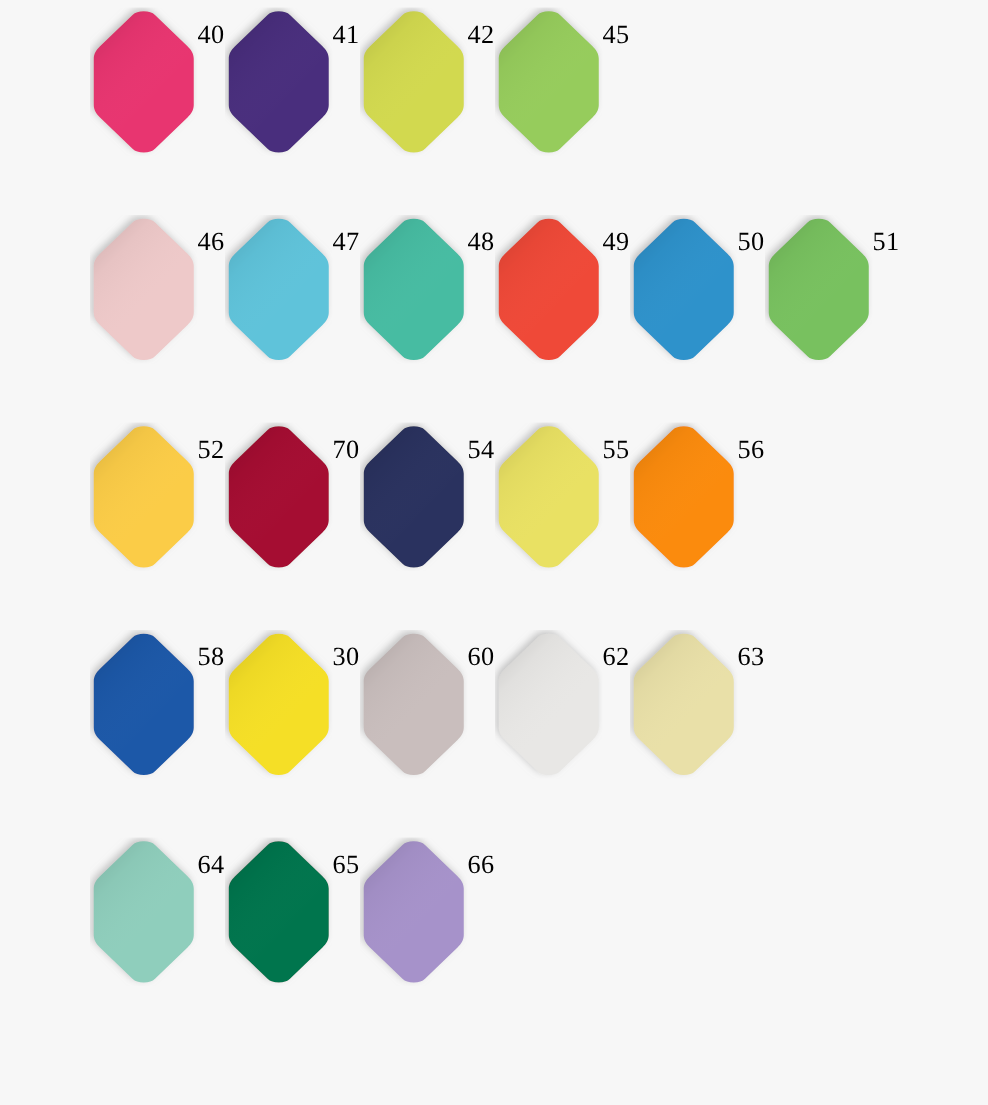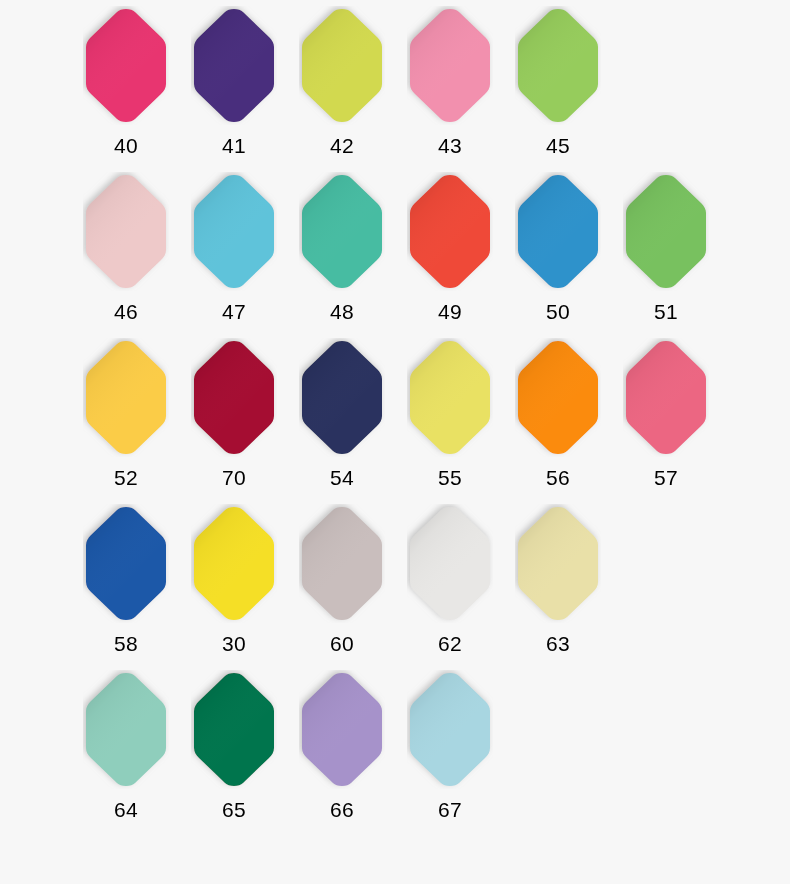--- a/index.html
+++ b/index.html
@@ -26,23 +26,23 @@
     justify-content: flex-start;
     align-items: flex-start;
     height: 166px;
     padding-left: 72px;
     box-sizing: border-box;
   }
 
   .swatch-cell {
     width: 108px;
     display: flex;
-    flex-direction: column;
-    align-items: center;
+    flex-direction: row;
     flex: 0 0 108px;
+    font-family: Liberation Serif, serif;
   }
 
   .hex-wrap {
     position: relative;
     width: 86px;
     height: 119px;
     display: block;
   }
 
   .hex-wrap svg {
@@ -119,39 +119,20 @@
             <path d="M43 3 C47 3 50 4 52 6 L78 31 C81 34 83 37 83 41 L83 78 C83 82 81 85 78 88 L52 113 C50 115 47 116 43 116 C39 116 36 115 34 113 L8 88 C5 85 3 82 3 78 L3 41 C3 37 5 34 8 31 L34 6 C36 4 39 3 43 3 Z" fill="#d2d94f" filter="url(#shg2)"></path>
             <path d="M43 3 C47 3 50 4 52 6 L78 31 C81 34 83 37 83 41 L83 78 C83 82 81 85 78 88 L52 113 C50 115 47 116 43 116 C39 116 36 115 34 113 L8 88 C5 85 3 82 3 78 L3 41 C3 37 5 34 8 31 L34 6 C36 4 39 3 43 3 Z" fill="url(#lgg2)"></path>
           </svg>
         </div>
         <div class="swatch-label">42</div>
       </div>
       <div class="swatch-cell">
         <div class="hex-wrap">
           <svg viewBox="0 0 86 119">
             <defs>
-              <filter id="shg3" x="-30%" y="-30%" width="160%" height="160%">
-                <feDropShadow dx="-2" dy="-2" stdDeviation="3" flood-color="#9a9a9a" flood-opacity="0.55"></feDropShadow>
-              </filter>
-              <linearGradient id="lgg3" x1="0" y1="0" x2="0.75" y2="1">
-                <stop offset="0%" stop-color="#000000" stop-opacity="0.14"></stop>
-                <stop offset="28%" stop-color="#000000" stop-opacity="0.03"></stop>
-                <stop offset="70%" stop-color="#ffffff" stop-opacity="0.0"></stop>
-              </linearGradient>
-            </defs>
-            <path d="M43 3 C47 3 50 4 52 6 L78 31 C81 34 83 37 83 41 L83 78 C83 82 81 85 78 88 L52 113 C50 115 47 116 43 116 C39 116 36 115 34 113 L8 88 C5 85 3 82 3 78 L3 41 C3 37 5 34 8 31 L34 6 C36 4 39 3 43 3 Z" fill="#f290ae" filter="url(#shg3)"></path>
-            <path d="M43 3 C47 3 50 4 52 6 L78 31 C81 34 83 37 83 41 L83 78 C83 82 81 85 78 88 L52 113 C50 115 47 116 43 116 C39 116 36 115 34 113 L8 88 C5 85 3 82 3 78 L3 41 C3 37 5 34 8 31 L34 6 C36 4 39 3 43 3 Z" fill="url(#lgg3)"></path>
-          </svg>
-        </div>
-        <div class="swatch-label">43</div>
-      </div>
-      <div class="swatch-cell">
-        <div class="hex-wrap">
-          <svg viewBox="0 0 86 119">
-            <defs>
               <filter id="shg5" x="-30%" y="-30%" width="160%" height="160%">
                 <feDropShadow dx="-2" dy="-2" stdDeviation="3" flood-color="#9a9a9a" flood-opacity="0.55"></feDropShadow>
               </filter>
               <linearGradient id="lgg5" x1="0" y1="0" x2="0.75" y2="1">
                 <stop offset="0%" stop-color="#000000" stop-opacity="0.14"></stop>
                 <stop offset="28%" stop-color="#000000" stop-opacity="0.03"></stop>
                 <stop offset="70%" stop-color="#ffffff" stop-opacity="0.0"></stop>
               </linearGradient>
             </defs>
             <path d="M43 3 C47 3 50 4 52 6 L78 31 C81 34 83 37 83 41 L83 78 C83 82 81 85 78 88 L52 113 C50 115 47 116 43 116 C39 116 36 115 34 113 L8 88 C5 85 3 82 3 78 L3 41 C3 37 5 34 8 31 L34 6 C36 4 39 3 43 3 Z" fill="#96cc5c" filter="url(#shg5)"></path>
@@ -366,39 +347,20 @@
                 <stop offset="28%" stop-color="#000000" stop-opacity="0.03"></stop>
                 <stop offset="70%" stop-color="#ffffff" stop-opacity="0.0"></stop>
               </linearGradient>
             </defs>
             <path d="M43 3 C47 3 50 4 52 6 L78 31 C81 34 83 37 83 41 L83 78 C83 82 81 85 78 88 L52 113 C50 115 47 116 43 116 C39 116 36 115 34 113 L8 88 C5 85 3 82 3 78 L3 41 C3 37 5 34 8 31 L34 6 C36 4 39 3 43 3 Z" fill="#fb8b0b" filter="url(#shg16)"></path>
             <path d="M43 3 C47 3 50 4 52 6 L78 31 C81 34 83 37 83 41 L83 78 C83 82 81 85 78 88 L52 113 C50 115 47 116 43 116 C39 116 36 115 34 113 L8 88 C5 85 3 82 3 78 L3 41 C3 37 5 34 8 31 L34 6 C36 4 39 3 43 3 Z" fill="url(#lgg16)"></path>
           </svg>
         </div>
         <div class="swatch-label">56</div>
       </div>
-      <div class="swatch-cell">
-        <div class="hex-wrap">
-          <svg viewBox="0 0 86 119">
-            <defs>
-              <filter id="shg17" x="-30%" y="-30%" width="160%" height="160%">
-                <feDropShadow dx="-2" dy="-2" stdDeviation="3" flood-color="#9a9a9a" flood-opacity="0.55"></feDropShadow>
-              </filter>
-              <linearGradient id="lgg17" x1="0" y1="0" x2="0.75" y2="1">
-                <stop offset="0%" stop-color="#000000" stop-opacity="0.14"></stop>
-                <stop offset="28%" stop-color="#000000" stop-opacity="0.03"></stop>
-                <stop offset="70%" stop-color="#ffffff" stop-opacity="0.0"></stop>
-              </linearGradient>
-            </defs>
-            <path d="M43 3 C47 3 50 4 52 6 L78 31 C81 34 83 37 83 41 L83 78 C83 82 81 85 78 88 L52 113 C50 115 47 116 43 116 C39 116 36 115 34 113 L8 88 C5 85 3 82 3 78 L3 41 C3 37 5 34 8 31 L34 6 C36 4 39 3 43 3 Z" fill="#ec6682" filter="url(#shg17)"></path>
-            <path d="M43 3 C47 3 50 4 52 6 L78 31 C81 34 83 37 83 41 L83 78 C83 82 81 85 78 88 L52 113 C50 115 47 116 43 116 C39 116 36 115 34 113 L8 88 C5 85 3 82 3 78 L3 41 C3 37 5 34 8 31 L34 6 C36 4 39 3 43 3 Z" fill="url(#lgg17)"></path>
-          </svg>
-        </div>
-        <div class="swatch-label">57</div>
-      </div>
     </div>
     <div class="swatch-row">
       <div class="swatch-cell">
         <div class="hex-wrap">
           <svg viewBox="0 0 86 119">
             <defs>
               <filter id="shg18" x="-30%" y="-30%" width="160%" height="160%">
                 <feDropShadow dx="-2" dy="-2" stdDeviation="3" flood-color="#9a9a9a" flood-opacity="0.55"></feDropShadow>
               </filter>
               <linearGradient id="lgg18" x1="0" y1="0" x2="0.75" y2="1">
@@ -541,33 +503,14 @@
                 <stop offset="28%" stop-color="#000000" stop-opacity="0.03"></stop>
                 <stop offset="70%" stop-color="#ffffff" stop-opacity="0.0"></stop>
               </linearGradient>
             </defs>
             <path d="M43 3 C47 3 50 4 52 6 L78 31 C81 34 83 37 83 41 L83 78 C83 82 81 85 78 88 L52 113 C50 115 47 116 43 116 C39 116 36 115 34 113 L8 88 C5 85 3 82 3 78 L3 41 C3 37 5 34 8 31 L34 6 C36 4 39 3 43 3 Z" fill="#a692ca" filter="url(#shg26)"></path>
             <path d="M43 3 C47 3 50 4 52 6 L78 31 C81 34 83 37 83 41 L83 78 C83 82 81 85 78 88 L52 113 C50 115 47 116 43 116 C39 116 36 115 34 113 L8 88 C5 85 3 82 3 78 L3 41 C3 37 5 34 8 31 L34 6 C36 4 39 3 43 3 Z" fill="url(#lgg26)"></path>
           </svg>
         </div>
         <div class="swatch-label">66</div>
       </div>
-      <div class="swatch-cell">
-        <div class="hex-wrap">
-          <svg viewBox="0 0 86 119">
-            <defs>
-              <filter id="shg27" x="-30%" y="-30%" width="160%" height="160%">
-                <feDropShadow dx="-2" dy="-2" stdDeviation="3" flood-color="#9a9a9a" flood-opacity="0.55"></feDropShadow>
-              </filter>
-              <linearGradient id="lgg27" x1="0" y1="0" x2="0.75" y2="1">
-                <stop offset="0%" stop-color="#000000" stop-opacity="0.14"></stop>
-                <stop offset="28%" stop-color="#000000" stop-opacity="0.03"></stop>
-                <stop offset="70%" stop-color="#ffffff" stop-opacity="0.0"></stop>
-              </linearGradient>
-            </defs>
-            <path d="M43 3 C47 3 50 4 52 6 L78 31 C81 34 83 37 83 41 L83 78 C83 82 81 85 78 88 L52 113 C50 115 47 116 43 116 C39 116 36 115 34 113 L8 88 C5 85 3 82 3 78 L3 41 C3 37 5 34 8 31 L34 6 C36 4 39 3 43 3 Z" fill="#a8d6e1" filter="url(#shg27)"></path>
-            <path d="M43 3 C47 3 50 4 52 6 L78 31 C81 34 83 37 83 41 L83 78 C83 82 81 85 78 88 L52 113 C50 115 47 116 43 116 C39 116 36 115 34 113 L8 88 C5 85 3 82 3 78 L3 41 C3 37 5 34 8 31 L34 6 C36 4 39 3 43 3 Z" fill="url(#lgg27)"></path>
-          </svg>
-        </div>
-        <div class="swatch-label">67</div>
-      </div>
     </div>
   </div>
 
 </body></html>

